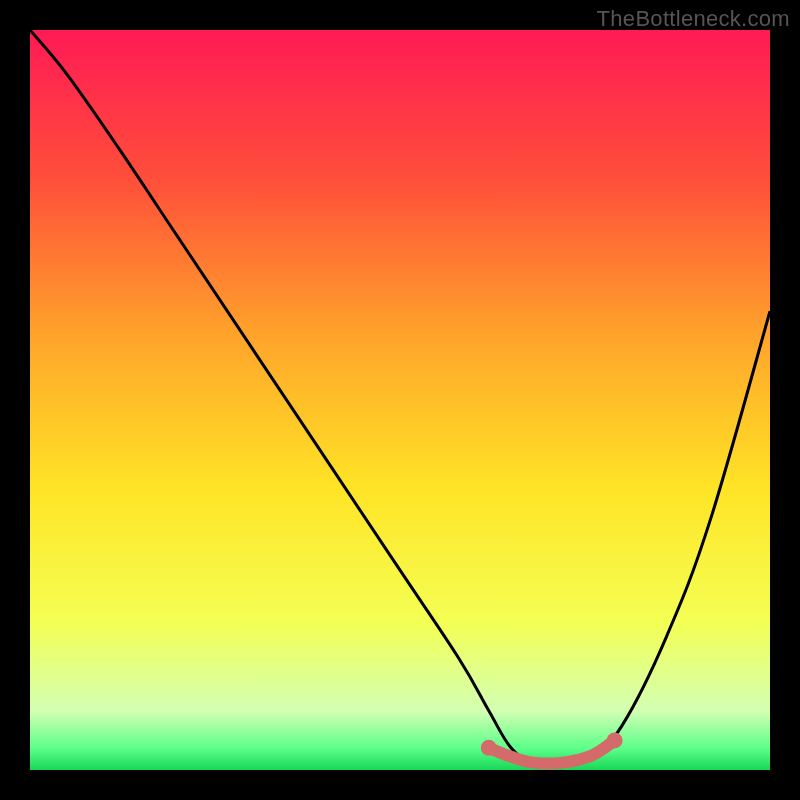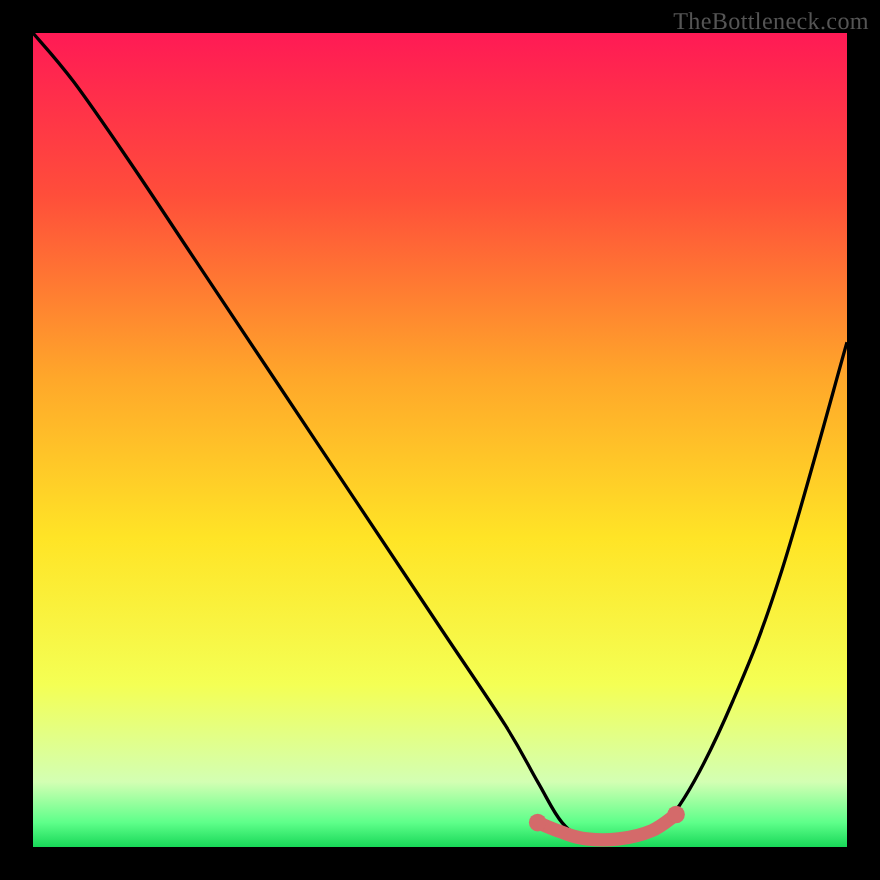--- a/index.html
+++ b/index.html
@@ -13,21 +13,20 @@
   }
   .watermark {
     position: absolute;
     top: 6px;
     right: 10px;
     color: #555;
     font-size: 22px;
     font-weight: 500;
     letter-spacing: 0.3px;
     z-index: 10;
-    font-family: Liberation Serif, serif;
   }
   .frame {
     position: absolute;
     top: 30px;
     left: 30px;
     width: 740px;
     height: 740px;
     background: #000;
   }
   .plot-area {

